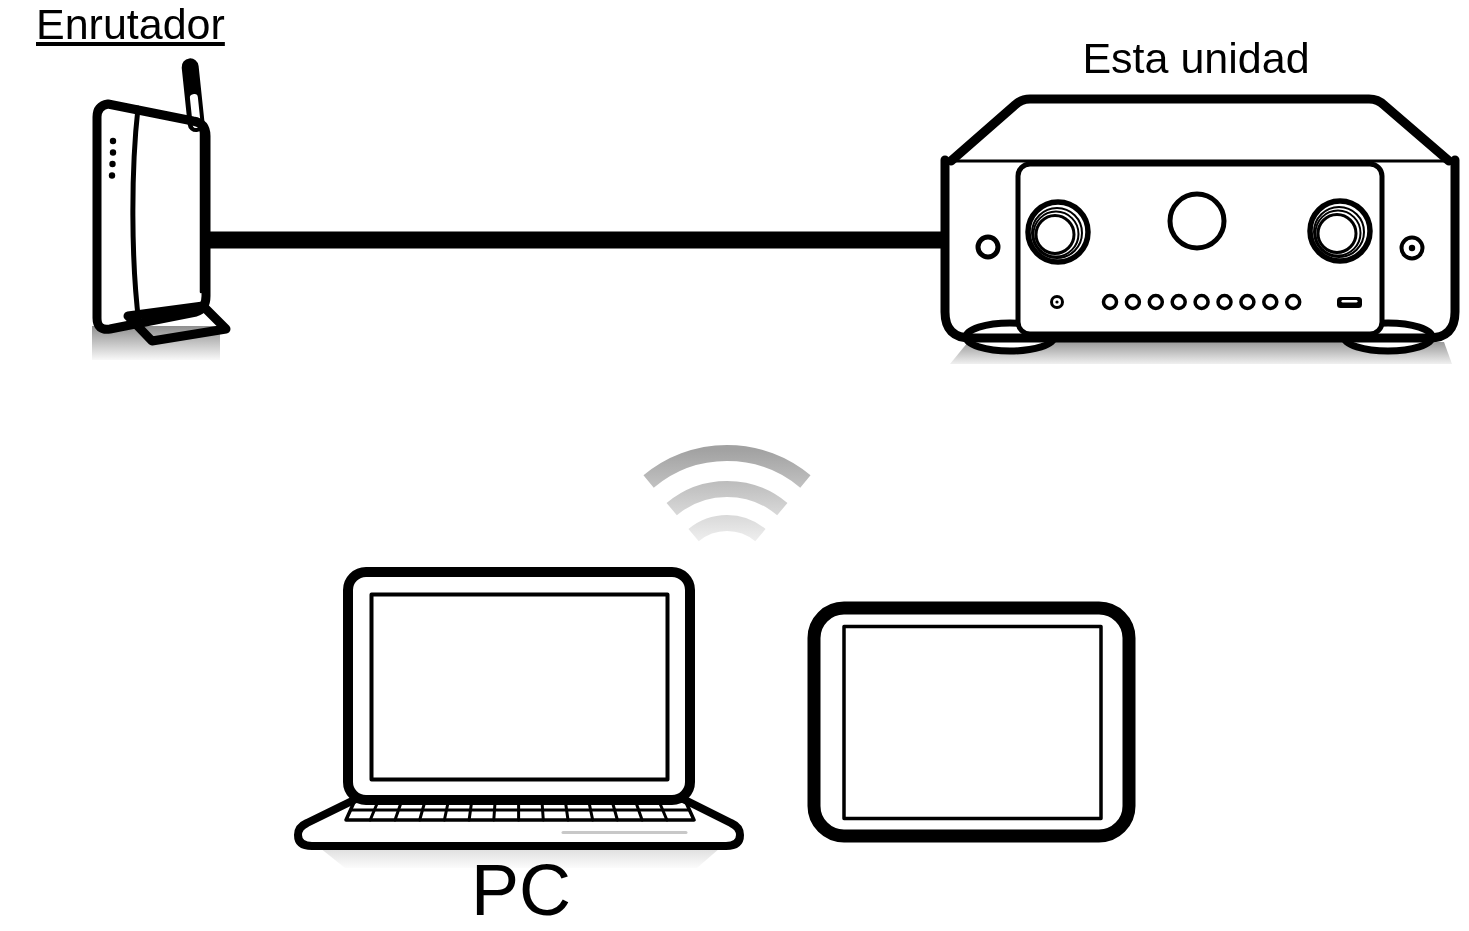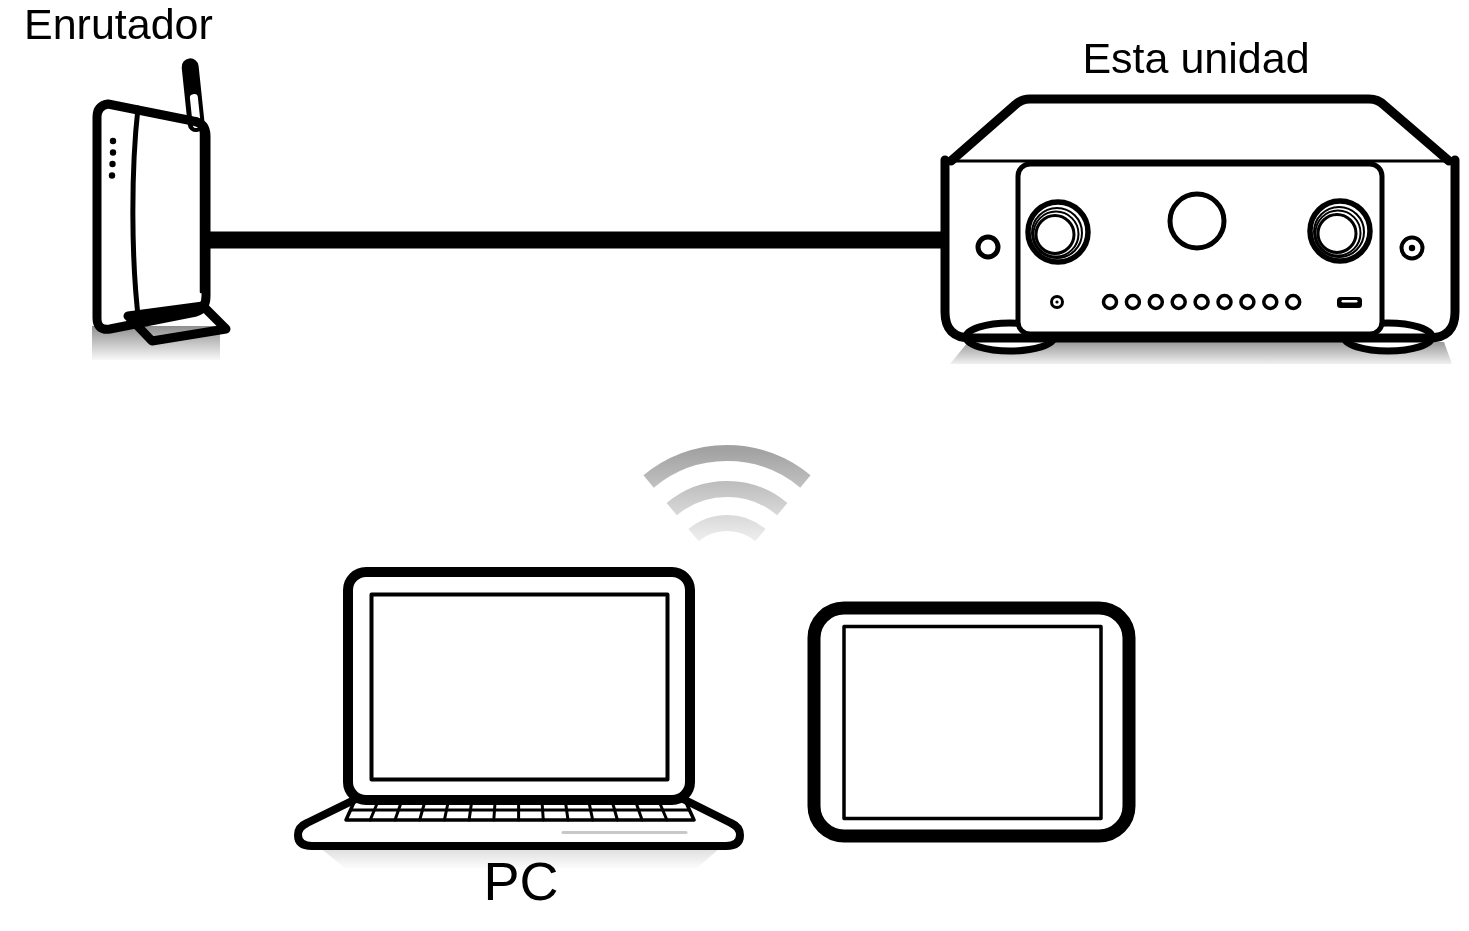--- a/index.html
+++ b/index.html
@@ -12,22 +12,22 @@
   }
   #artwork{position:absolute;left:0;top:0;width:1469px;height:931px;}
   .diagram-label{
     position:absolute;
     color:#000;
     white-space:nowrap;
     line-height:1.05;
     letter-spacing:0;
   }
   .label-top{font-size:43px;}
-  .label-bottom{font-size:54px;}
-  #label-router{left:24px;top:2px;}
+  .label-bottom{font-size:72px;}
+  #label-router{left:36px;top:2px;text-decoration:underline;}
   #label-unit{left:1196px;top:36px;transform:translateX(-50%);}
   #label-pc{left:521px;top:853px;transform:translateX(-50%);}
   #label-tablet{left:966px;top:850px;transform:translateX(-50%);}
   .stroke{stroke:#000;fill:none;}
 </style>
 </head>
 <body>
 
 <div id="stage">
 

